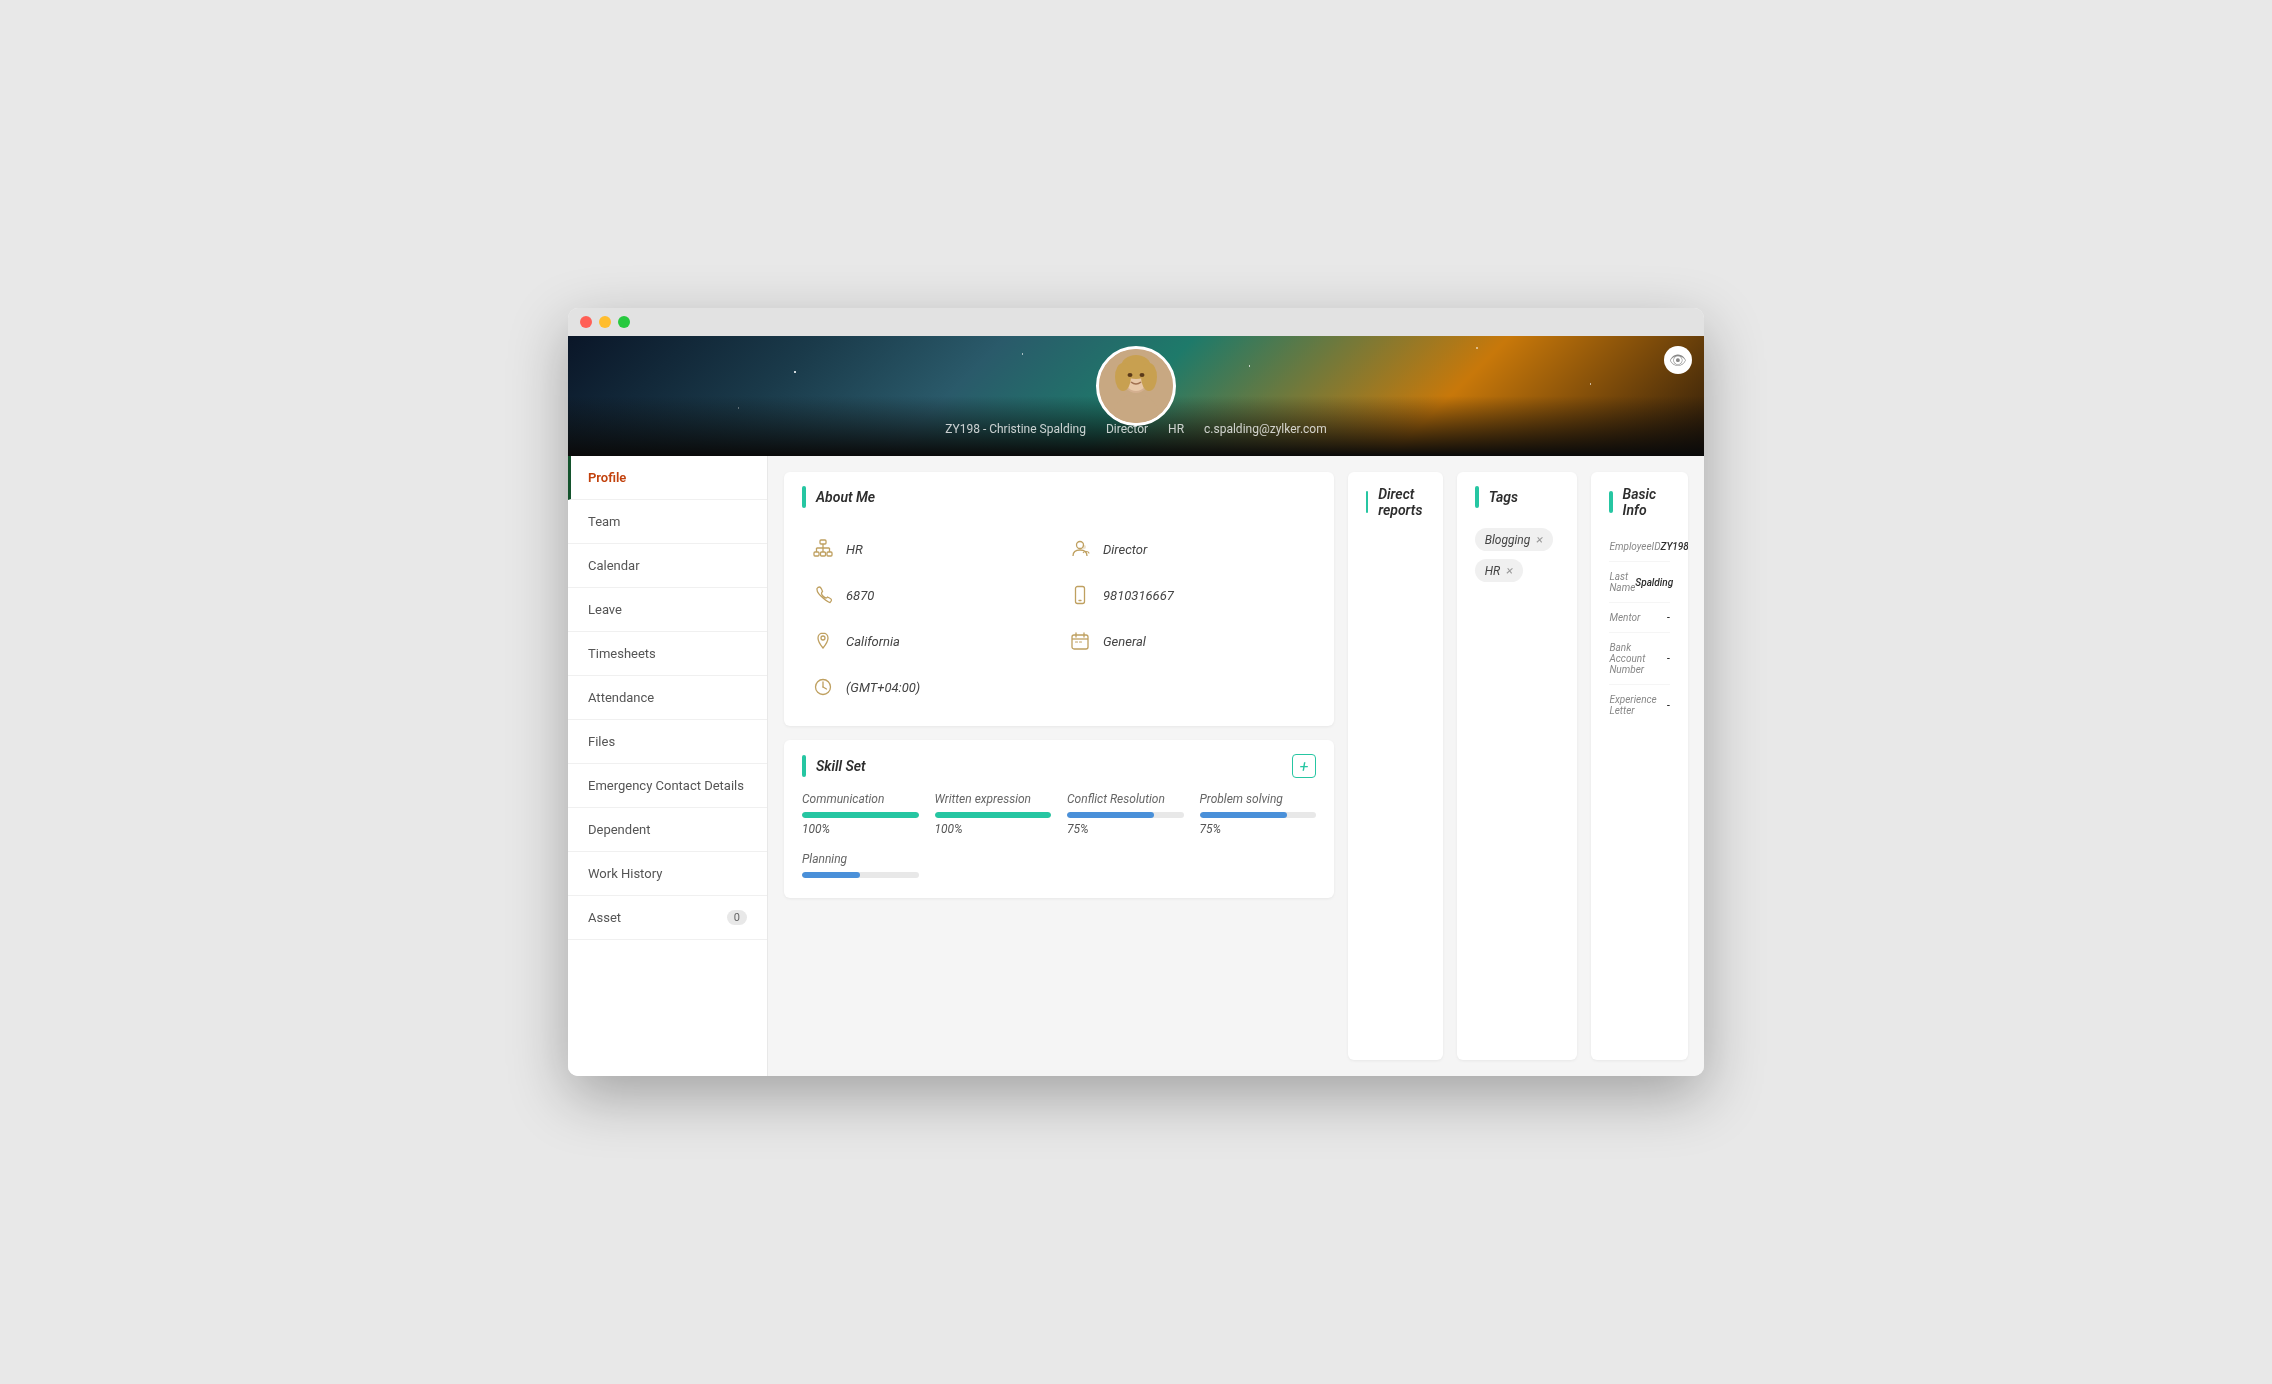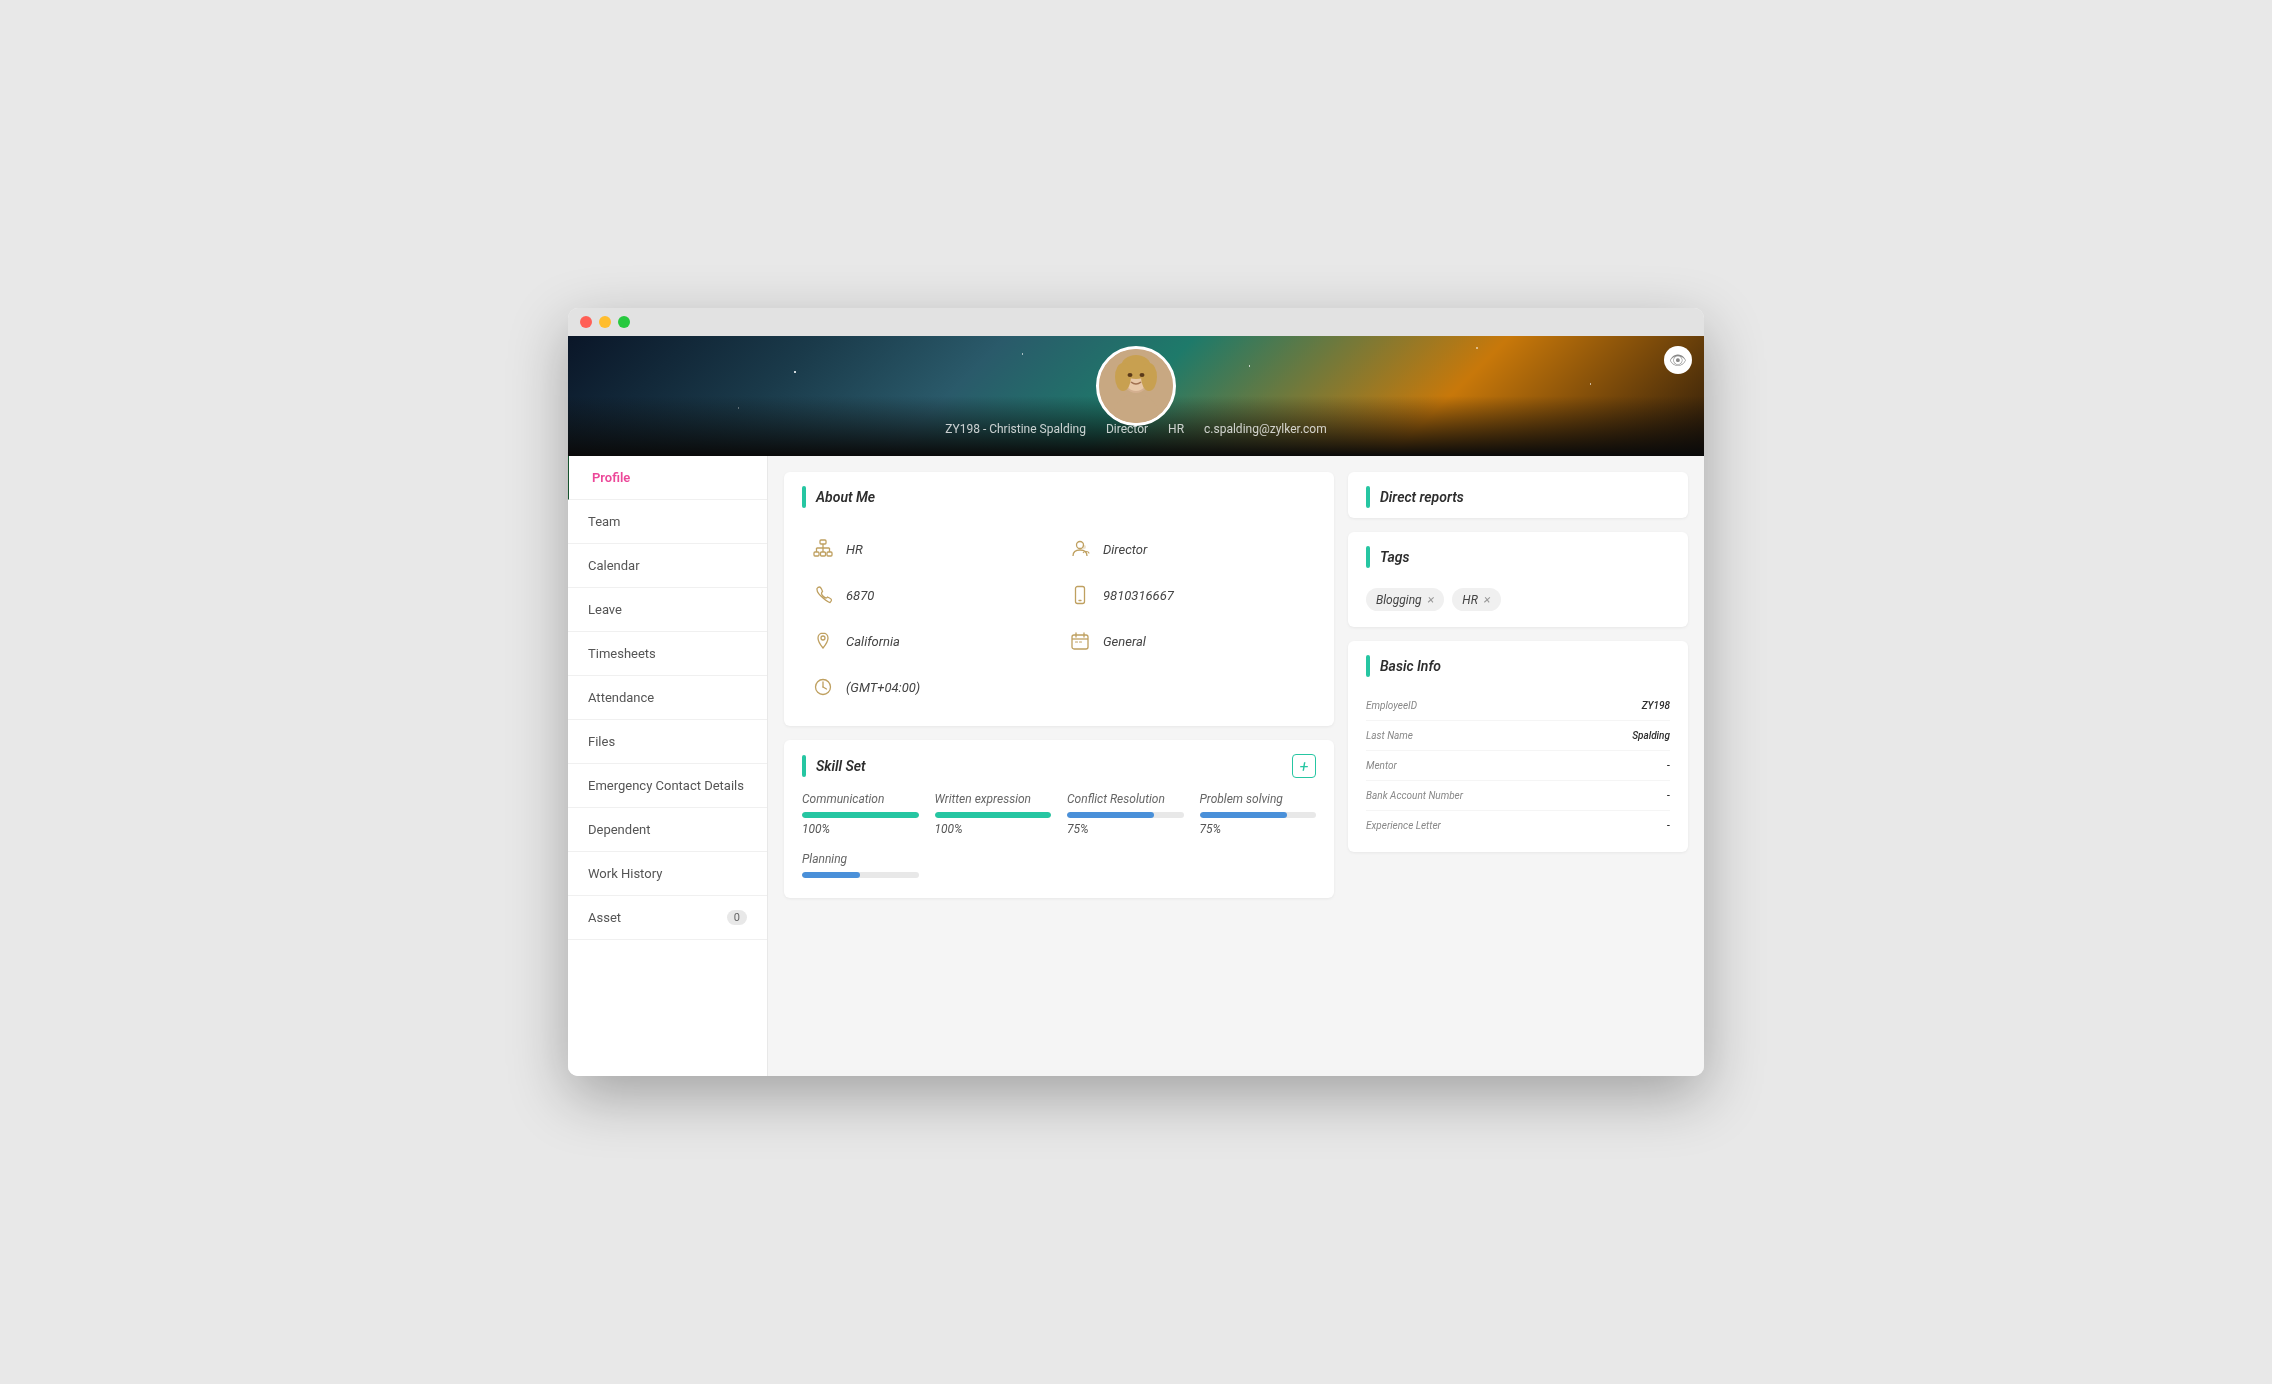--- a/index.html
+++ b/index.html
@@ -122,44 +122,44 @@
       padding: 14px 20px;
       font-size: 13px;
       color: #555;
       cursor: pointer;
       border-bottom: 1px solid #f0f0f0;
       display: flex;
       align-items: center;
       justify-content: space-between;
     }
     .sidebar-item.active {
-      color: #ec4899;
+      color: #c2410c;
       font-weight: 600;
-      border-left: 1px solid #14532d;
-      padding-left: 23px;
+      border-left: 3px solid #14532d;
+      padding-left: 17px;
     }
     .sidebar-badge {
       background: #e8e8e8;
       border-radius: 10px;
       padding: 1px 7px;
       font-size: 11px;
       color: #666;
     }
 
     
     .content {
       flex: 1;
       padding: 16px;
       display: flex;
       gap: 14px;
       overflow: hidden;
       font-style: italic;
     }
     .content-main { flex: 1; display: flex; flex-direction: column; gap: 14px; }
-    .content-right { width: 340px; display: flex; flex-direction: column; gap: 14px; }
+    .content-right { width: 340px; display: flex; flex-direction: row; gap: 14px; }
 
     
     .card {
       background: white;
       border-radius: 6px;
       overflow: hidden;
       box-shadow: 0 1px 3px rgba(0,0,0,0.06);
     }
     .card-header {
       display: flex;

